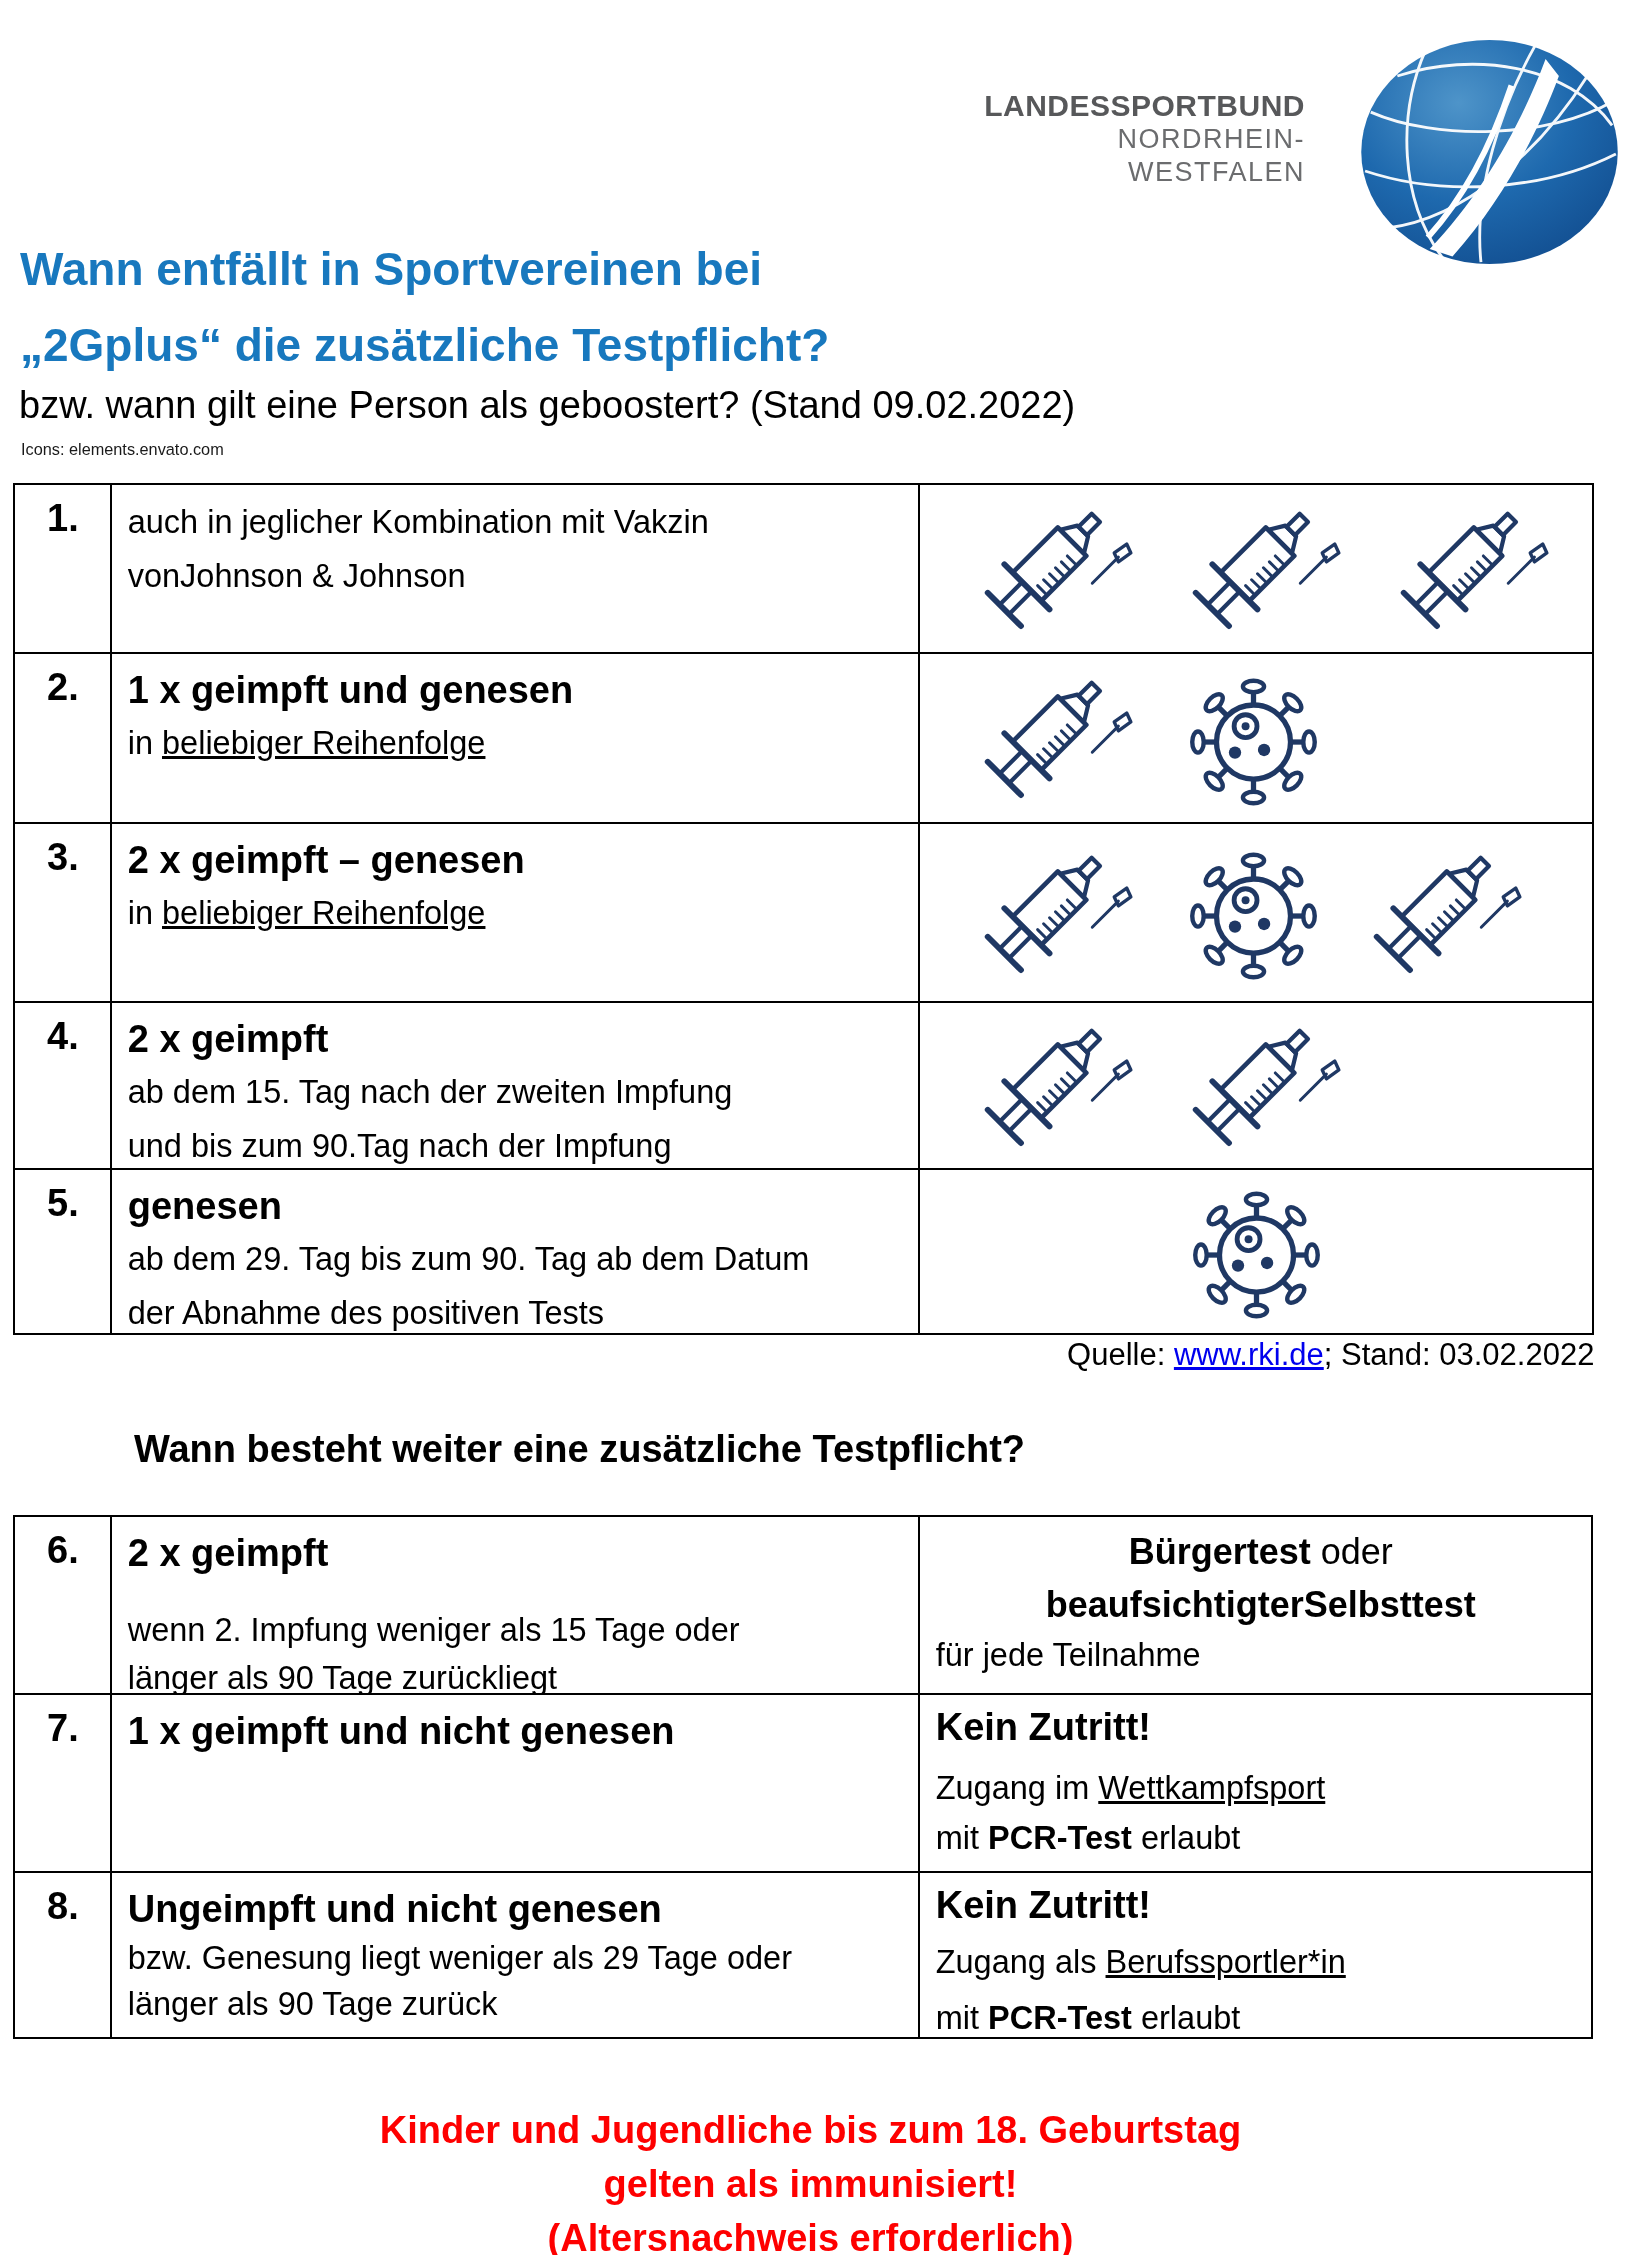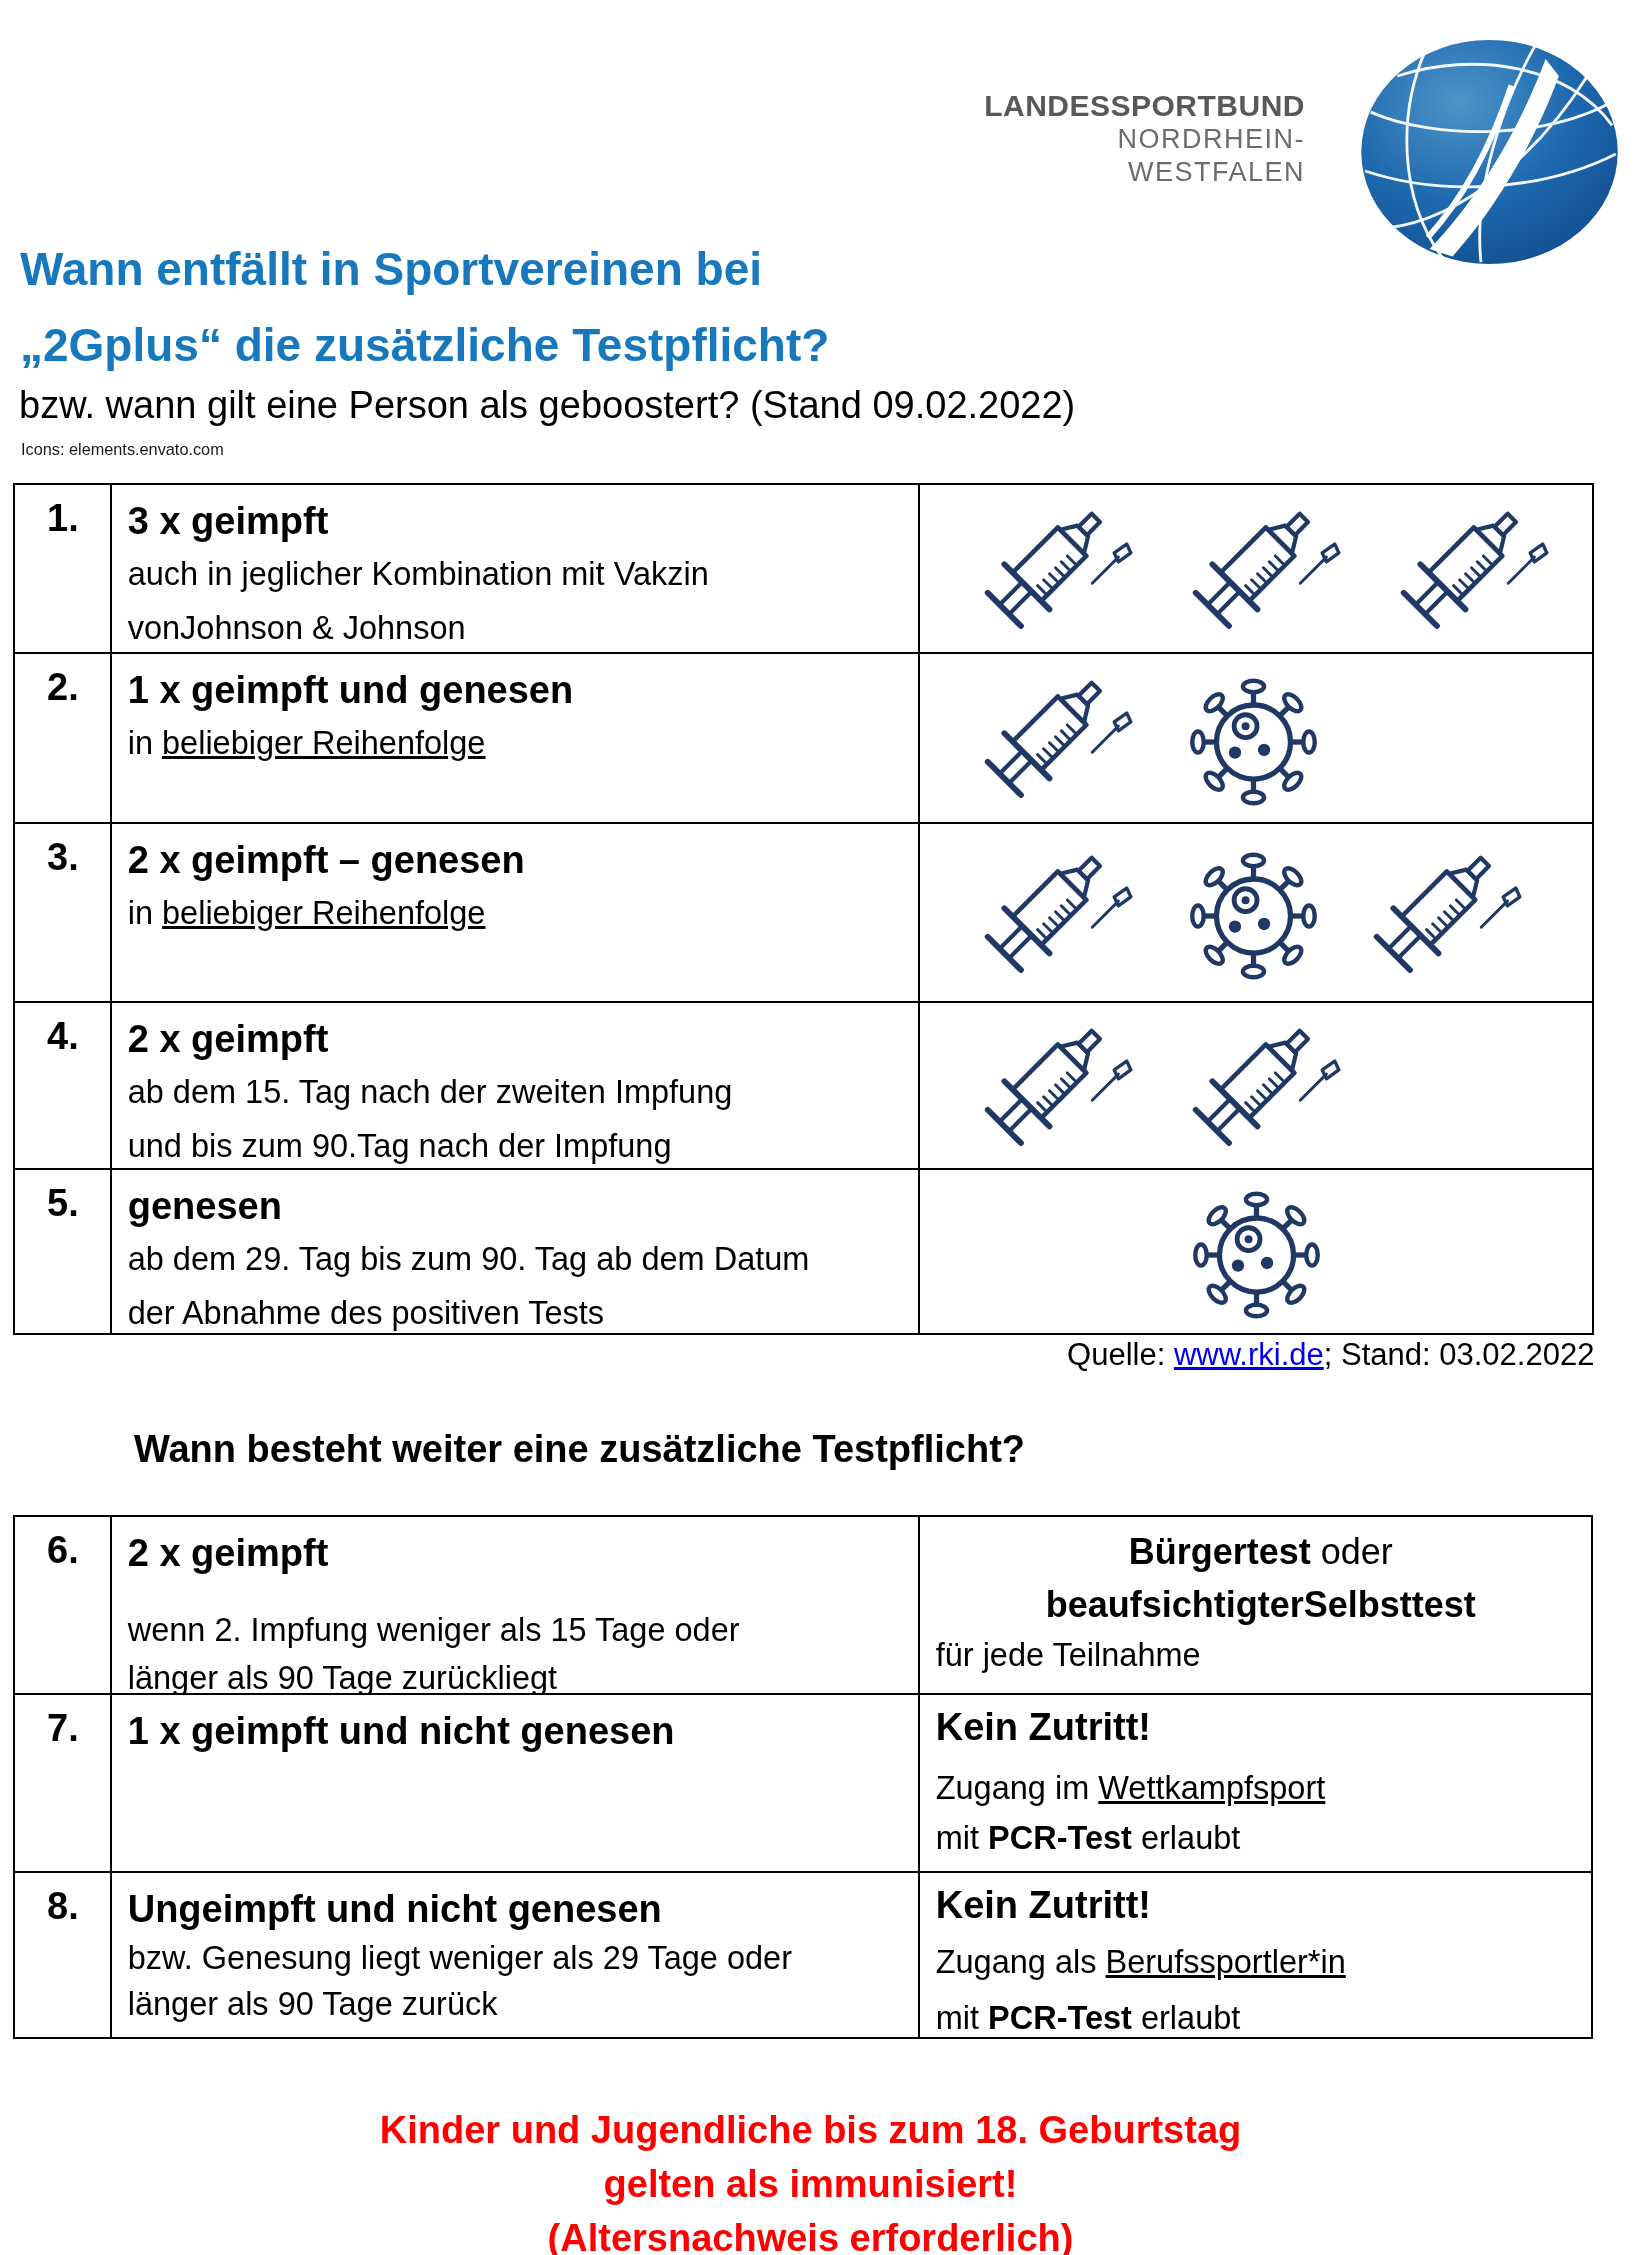--- a/index.html
+++ b/index.html
@@ -152,21 +152,20 @@
   </div>
   <div class="subtitle">
     <span class="b">bzw. wann gilt eine Person als geboostert?</span><span> (Stand 09.02.2022)</span>
   </div>
   <div class="credit">Icons: elements.envato.com</div>
 
   <div class="tbl t1">
 
     <div class="cell num">1.</div>
     <div class="cell dcell">
-      <div class="rtitle">3 x geimpft</div>
       <div class="rdesc">auch in jeglicher Kombination mit Vakzin</div>
       <div class="rdesc">vonJohnson &amp; Johnson</div>
     </div>
     <div class="cell lastcol icell">
         <svg class="icon icon-syringe" viewBox="0 0 200 200">
           <use href="#sym-syringe"></use>
         </svg>
         <svg class="icon icon-syringe" viewBox="0 0 200 200">
           <use href="#sym-syringe"></use>
         </svg>

